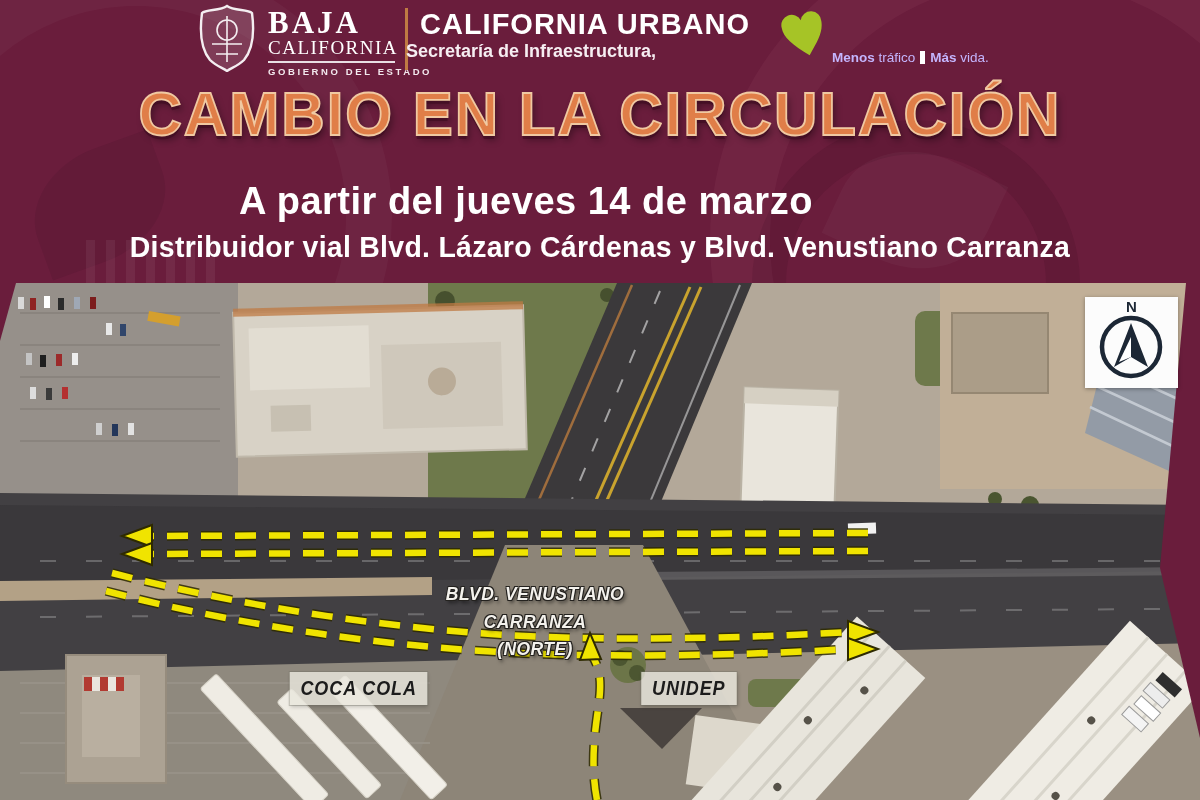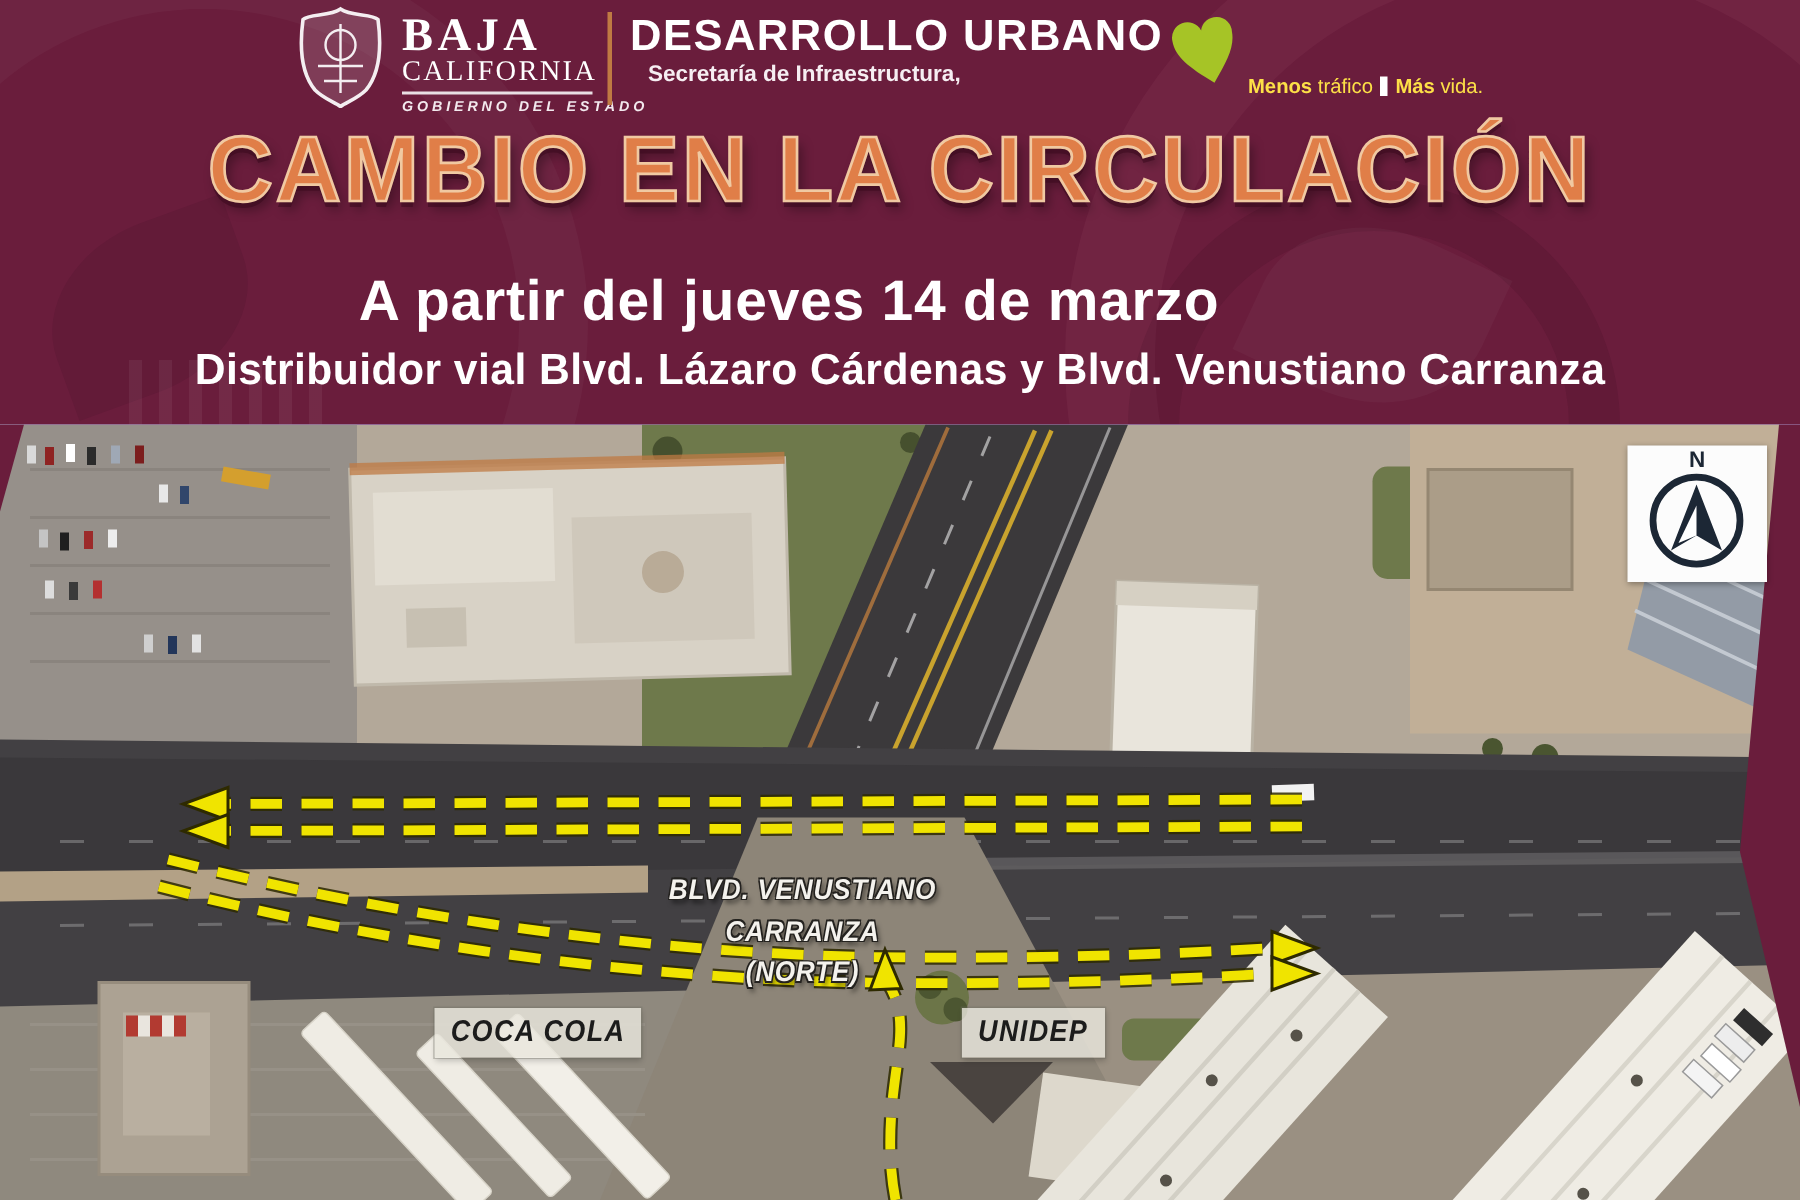--- a/index.html
+++ b/index.html
@@ -17,30 +17,30 @@
   .stripes{position:absolute;left:86px;top:240px;width:130px;height:43px;
     background:repeating-linear-gradient(90deg,rgba(255,255,255,0.06) 0 9px,transparent 9px 20px);}
 
   
   .shield{position:absolute;left:196px;top:4px;}
   .logo-baja{position:absolute;left:268px;top:5px;color:#fff;font-family:"Liberation Serif",serif;
     font-weight:700;font-size:31px;letter-spacing:3px;}
   .logo-cal{position:absolute;left:268px;top:37px;color:#fff;font-family:"Liberation Serif",serif;
     font-weight:400;font-size:19px;letter-spacing:1.5px;}
   .logo-rule{position:absolute;left:268px;top:61px;width:127px;height:2px;background:#e9dfe4;}
-  .logo-gob{position:absolute;left:268px;top:66px;color:#f3e9ee;font-weight:700;font-size:9.5px;letter-spacing:2.6px;font-style:italic;}
+  .logo-gob{position:absolute;left:268px;top:66px;color:#f3e9ee;font-weight:700;font-size:9.5px;letter-spacing:2.6px;}
   .hdr-divider{position:absolute;left:405px;top:8px;width:3px;height:62px;background:#bf7a43;}
   .sec-title{position:absolute;left:420px;top:8px;color:#fff;font-weight:900;font-size:29px;letter-spacing:1px;}
-  .sec-sub1{position:absolute;left:432px;top:41px;color:#f6eef2;font-weight:700;font-size:15px;}
+  .sec-sub1{position:absolute;left:406px;top:41px;color:#f6eef2;font-weight:700;font-size:18px;}
   .sec-sub2{position:absolute;left:422px;top:56px;color:#f6eef2;font-weight:700;font-size:13px;}
 
   
   .respira-heart{position:absolute;left:780px;top:10px;}
   .respira-name{position:absolute;left:829px;top:2px;color:#fff;font-weight:900;font-size:43px;letter-spacing:0;}
-  .respira-tag{position:absolute;left:832px;top:50px;color:#fde047;font-size:13.5px;}
+  .respira-tag{position:absolute;left:832px;top:50px;color:#c4b5fd;font-size:13.5px;}
   .respira-tag b{font-weight:900;}
   .tag-bar{display:inline-block;width:5px;height:13px;background:#fff;margin:0 5px;vertical-align:-2px;}
 
   
   .big-title{position:absolute;left:0;top:78px;width:1200px;text-align:center;
     font-weight:900;font-size:62px;letter-spacing:2px;color:#e07e48;
     -webkit-text-stroke:1.8px #f0c9a2;
     text-shadow:0 4px 0 rgba(58,10,30,0.55),3px 5px 8px rgba(0,0,0,0.35);
     transform:scaleX(0.97);}
   .date-line{position:absolute;left:0;top:180px;width:1052px;text-align:center;color:#fff;
@@ -87,21 +87,21 @@
       <path d="M31 2 C38 7 52 5 56 9 C58 24 58 44 48 56 C42 62 35 64 31 67 C27 64 20 62 14 56 C4 44 4 24 6 9 C10 5 24 7 31 2 Z" fill="rgba(255,255,255,0.14)" stroke="#f4eef1" stroke-width="2.4"></path>
       <circle cx="31" cy="26" r="10" fill="none" stroke="#f4eef1" stroke-width="1.6"></circle>
       <path d="M31 12 L31 58 M16 40 L46 40 M20 50 L42 50" stroke="#f4eef1" stroke-width="1.6"></path>
     </svg>
   </div>
   <div class="logo-baja">BAJA</div>
   <div class="logo-cal">CALIFORNIA</div>
   <div class="logo-rule"></div>
   <div class="logo-gob">GOBIERNO DEL ESTADO</div>
   <div class="hdr-divider"></div>
-  <div class="sec-title">DESARROLLO URBANO</div>
+  <div class="sec-title">CALIFORNIA URBANO</div>
   <div class="sec-sub1">Secretaría de Infraestructura,</div>
 
   <div class="respira-heart">
     <svg width="50" height="50" viewBox="0 0 46 46">
       <path d="M24 42 C10 30 3 22 3 12.5 A9.5 9.5 0 0 1 21.5 9 A9.5 9.5 0 0 1 40 13 C40 22.5 34 30 24 42 Z" fill="#a6c426" transform="rotate(-10 23 23)"></path>
     </svg>
   </div>
   <div class="respira-tag"><b>Menos</b><span> tráfico</span><span class="tag-bar"></span><b>Más</b><span> vida.</span></div>
 
   <div class="big-title">CAMBIO EN LA CIRCULACIÓN</div>

